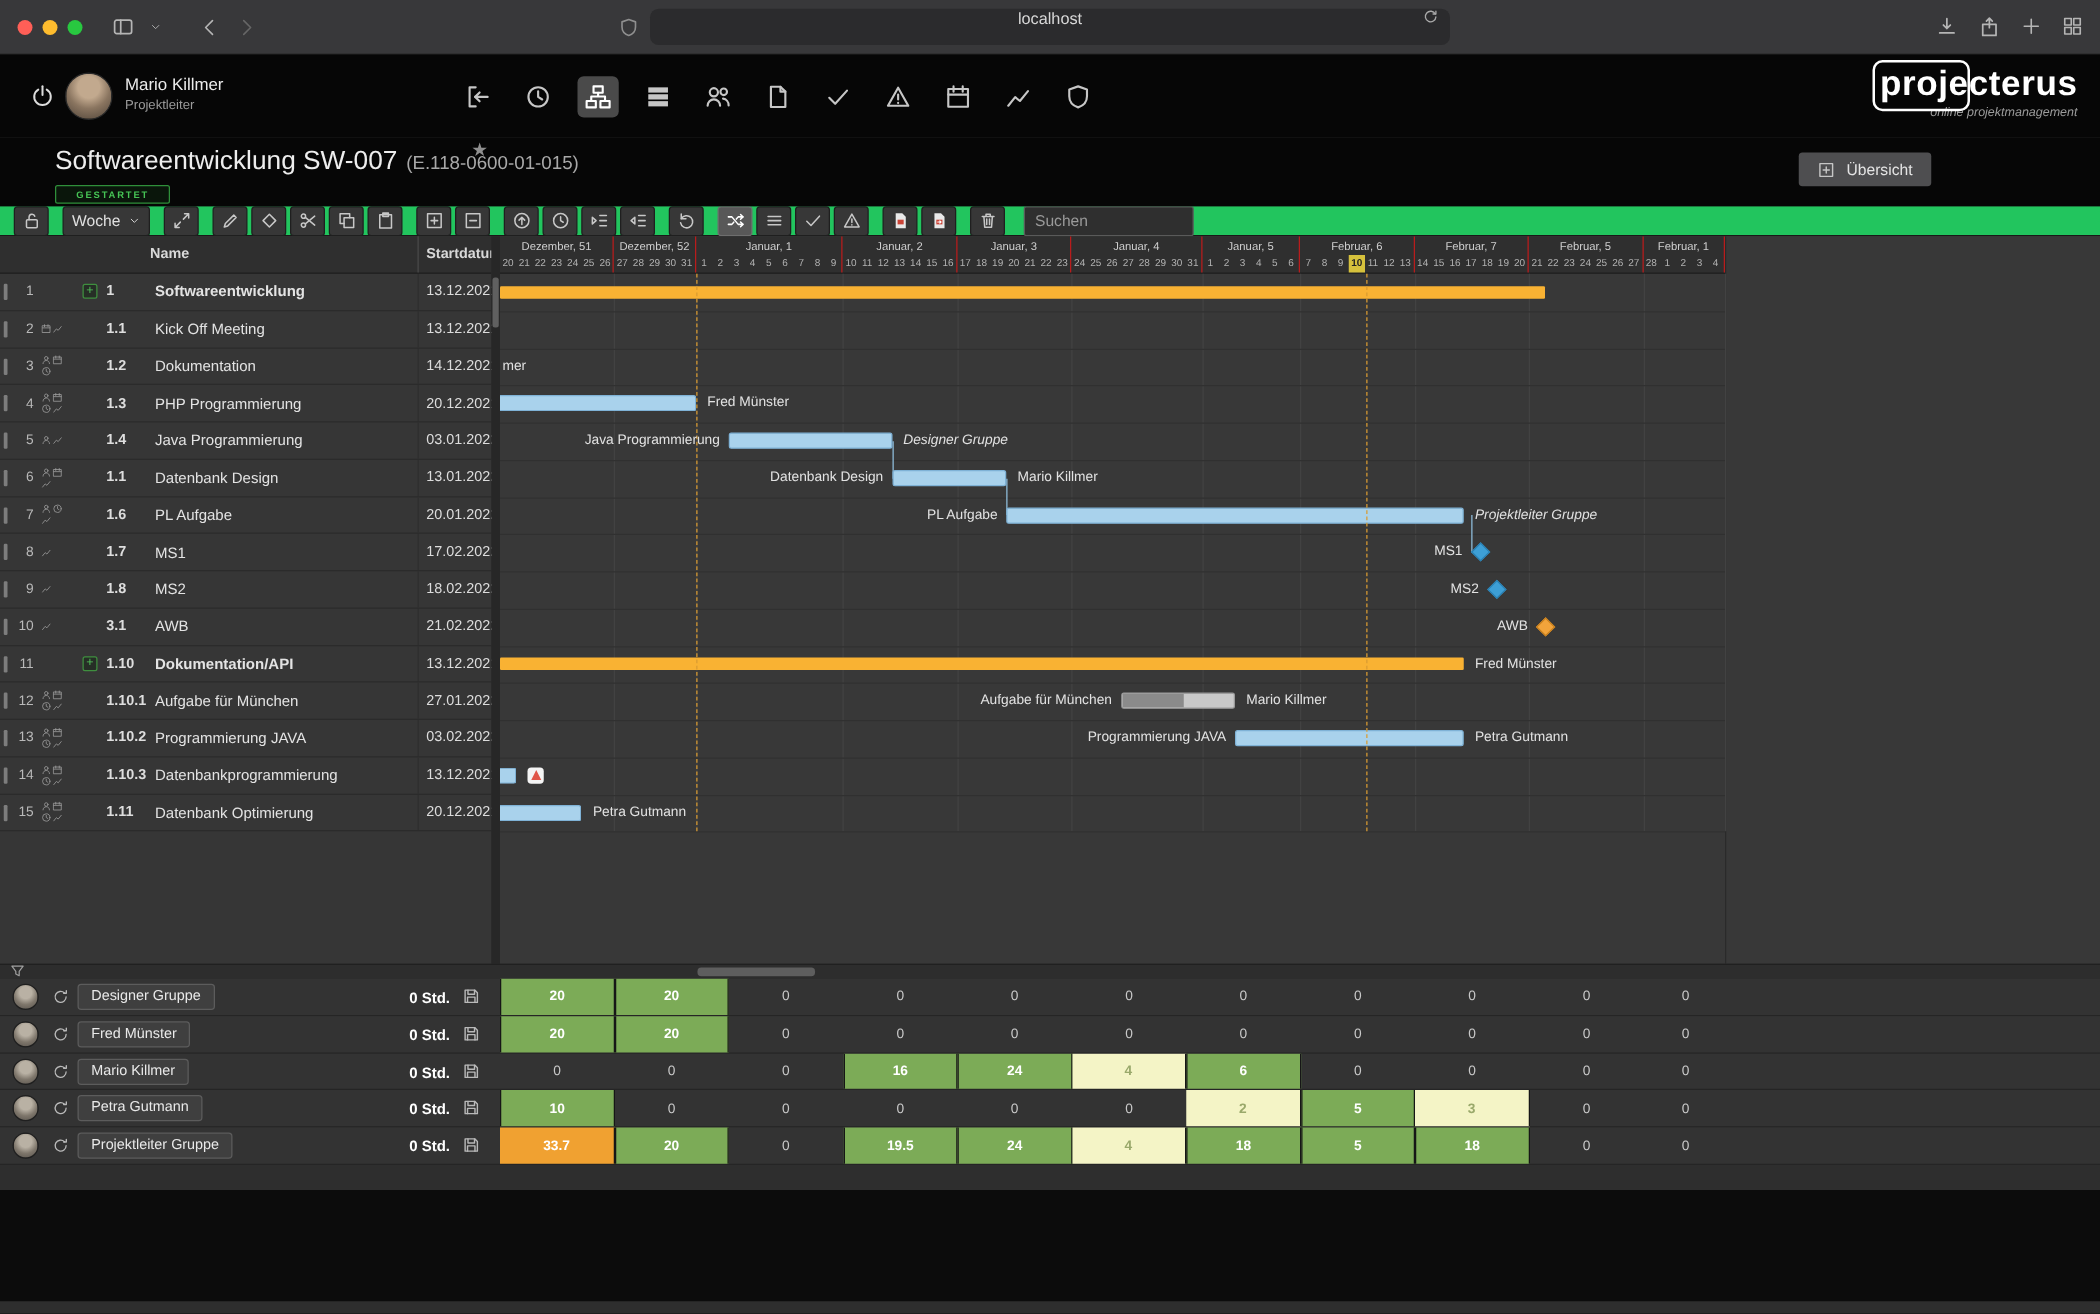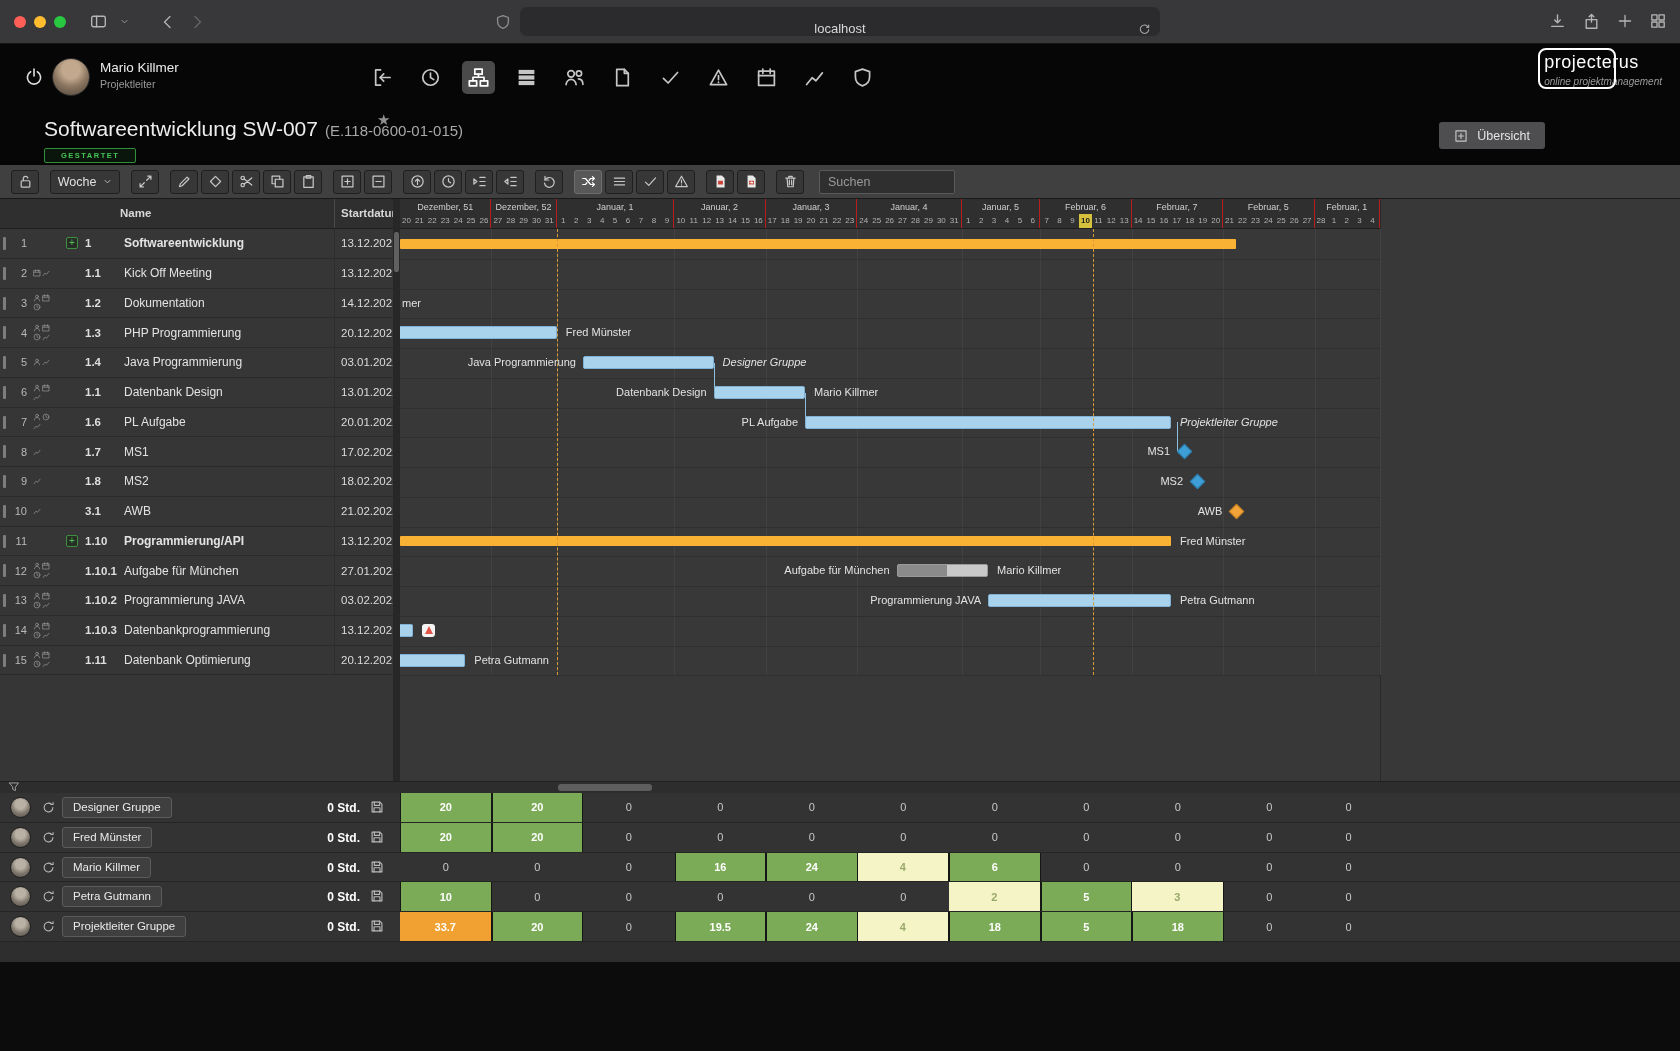--- a/index.html
+++ b/index.html
@@ -6,52 +6,52 @@
   body{width:1680px;height:1051px;background:#000;font-family:"Liberation Sans",sans-serif;overflow:hidden;}
   .app{position:relative;width:1680px;height:1051px;overflow:hidden;background:#2e2e2e;}
 
   
   .browser-bar{height:44px;background:#38383a;display:flex;align-items:center;padding:0 14px;position:relative;border-bottom:1px solid #141414;box-sizing:border-box;}
   .traffic{display:flex;gap:8px;margin-right:24px;}
   .tl{width:12px;height:12px;border-radius:50%;display:inline-block;}
   .tl.red{background:#ff5f57}.tl.yellow{background:#febc2e}.tl.green{background:#28c840}
   .bic{color:#b5b5b5;display:inline-flex;align-items:center;margin-right:13px;line-height:0;}
   .bic.dim{color:#666}
-  .urlbar{position:absolute;left:50%;transform:translateX(-50%);width:640px;height:29px;background:#2b2b2d;border-radius:7px;display:flex;align-items:flex-end;justify-content:center;color:#d8d8d8;font-size:13px;}
+  .urlbar{position:absolute;left:50%;transform:translateX(-50%);width:640px;height:29px;background:#2b2b2d;border-radius:7px;display:flex;align-items:flex-start;justify-content:center;color:#d8d8d8;font-size:13px;}
   .urlbar .reload{position:absolute;right:9px;margin:0;color:#a9a9a9}
   .shieldpos{position:absolute;left:calc(50% - 345px);margin:0;color:#8f8f8f}
   .b-right{position:absolute;right:14px;display:flex;gap:17px;color:#b5b5b5;line-height:0}
 
   
   .appbar{height:66px;background:#060606;position:relative;}
   .power{position:absolute;left:24px;top:23px;color:#dcdcdc;line-height:0}
   .uavatar{position:absolute;left:52px;top:14px;width:38px;height:38px;border-radius:50%;background:radial-gradient(circle at 50% 30%,#c2a98e 0 28%,#8a7560 55%,#4e4338);border:1px solid #2a2a2a;box-sizing:border-box;}
   .uinfo{position:absolute;left:100px;top:16px;}
   .uname{font-size:13.5px;color:#ececec}
   .urole{font-size:10.5px;color:#9a9a9a;margin-top:3px}
   .navicons{position:absolute;left:372px;top:23px;display:flex;gap:27px;align-items:center;}
   .nav-ic{color:#c6c6c6;display:inline-flex;line-height:0;}
   .nav-ic.active{background:#4a4a4a;padding:6px;margin:-6px;border-radius:5px;color:#fff}
   .logo{position:absolute;right:18px;top:9px;color:#fff;}
-  .logo-text{font-size:18px;font-weight:normal;letter-spacing:.5px;position:relative;line-height:1;display:inline-block;}
+  .logo-text{font-size:28px;font-weight:bold;letter-spacing:.5px;position:relative;line-height:1;display:inline-block;}
   .logo-frame{position:absolute;left:-6px;top:-5px;width:74px;height:37px;border:2.5px solid #fff;border-radius:8px;}
   .logo-tag{display:block;text-align:right;font-style:italic;font-size:10px;color:#9c9c9c;margin-top:4px}
 
   
   .titlebar{height:55px;background:#060606;position:relative;}
   .ptitle{position:absolute;left:44px;top:7px;font-size:21px;color:#ededed;font-weight:400;white-space:nowrap}
   .pcode{font-size:15px;color:#a8a8a8;margin-left:7px}
   .star{position:absolute;left:377px;top:1px;color:#8f8f8f;font-size:15px}
   .star::before{content:'★'}
   .badge{position:absolute;left:44px;top:38px;border:1px solid #2f8f3a;color:#46c455;background:rgba(40,140,50,.12);font-size:7.5px;font-weight:bold;letter-spacing:1.5px;padding:2px 16px;border-radius:2px;}
   .overview{position:absolute;right:135px;top:12px;height:27px;background:#4e4e50;border-radius:3px;display:flex;align-items:center;gap:9px;padding:0 15px;color:#e4e4e4;font-size:12.5px;box-sizing:border-box;}
   .overview .oic{color:#c6c6c6;line-height:0}
 
   
-  .gtoolbar{height:34px;background:#404040;display:flex;align-items:center;padding:0 11px;border-bottom:1px solid #191919;box-sizing:border-box;}
+  .gtoolbar{height:24px;background:#22c55e;display:flex;align-items:center;padding:0 11px;border-bottom:1px solid #191919;box-sizing:border-box;}
   .tbgroup{display:flex;gap:3px;margin-right:11px;}
   .tbtn{width:28px;height:24px;background:#373737;border:1px solid #1f1f1f;border-radius:3px;color:#c7c7c7;display:flex;align-items:center;justify-content:center;box-sizing:border-box;line-height:0;}
   .tbtn.active{background:#585858;color:#fff;border-color:#6e6e6e}
   .tbtn.woche{width:70px;gap:7px;font-size:12.5px;color:#e0e0e0;line-height:normal}
   .searchbox{width:136px;height:24px;background:#2f2f2f;border:1px solid #5a5a5a;border-radius:2px;color:#cfcfcf;font-size:12.5px;padding:0 8px;box-sizing:border-box;font-family:inherit;outline:none;margin-left:4px;}
   .searchbox::placeholder{color:#9a9a9a}
 
   
   .content{height:582px;display:flex;background:#353535;}
   .ltable{width:393px;background:#363636;position:relative;flex:none;}
@@ -650,21 +650,21 @@
             <span class="c-name">AWB</span>
             <span class="c-date">21.02.2022</span>
           </div>
           <div class="trow sum">
             <span class="c-num">11</span>
             <span class="c-icons"></span>
             <span class="c-exp">
               <span class="expbox">+</span>
             </span>
             <span class="c-wbs">1.10</span>
-            <span class="c-name">Programmierung/API</span>
+            <span class="c-name">Dokumentation/API</span>
             <span class="c-date">13.12.2021</span>
           </div>
           <div class="trow">
             <span class="c-num">12</span>
             <span class="c-icons">
               <span class="mini">
                 <svg viewBox="0 0 16 16" width="8" height="8" fill="none" stroke="currentColor" stroke-width="1.3" stroke-linecap="round" stroke-linejoin="round">
                   <circle cx="8" cy="5.2" r="2.8"></circle>
                   <path d="M2.8 13.8c0-2.9 2.3-5 5.2-5s5.2 2.1 5.2 5"></path>
                 </svg>

